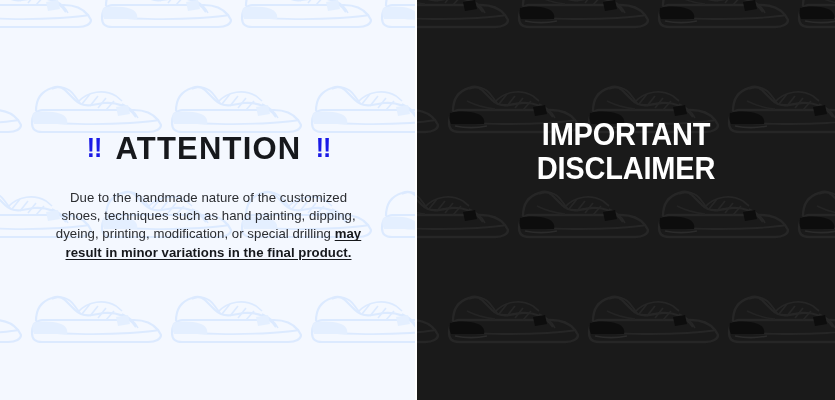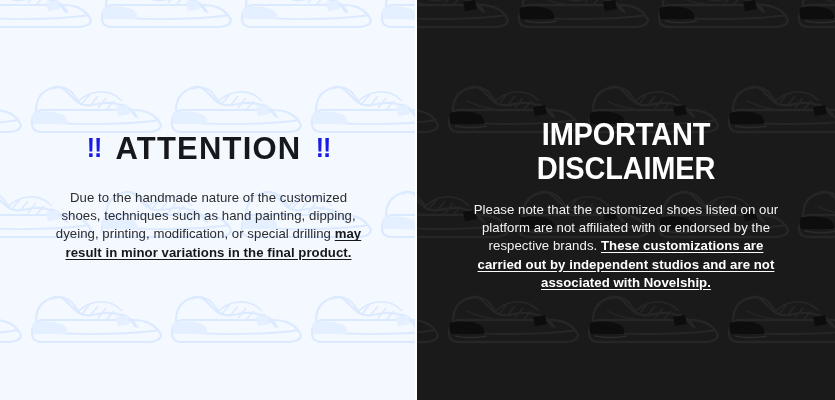--- a/index.html
+++ b/index.html
@@ -281,18 +281,17 @@
       </svg>
     </div>
 
     <div class="content content-right">
 
       <h2 class="disclaimer-title">
         <span class="tline">IMPORTANT</span>
         <span class="tline">DISCLAIMER</span>
       </h2>
 
-      <p class="body-right"><span>Please note that the customized shoes listed on our platform are not affiliated with or endorsed by the respective brands. </span><span class="strong-u">These customizations are carried out by independent studios and are not associated with Novelship.</span></p>
 
     </div>
   </section>
 
 </div>
 
 </body></html>

